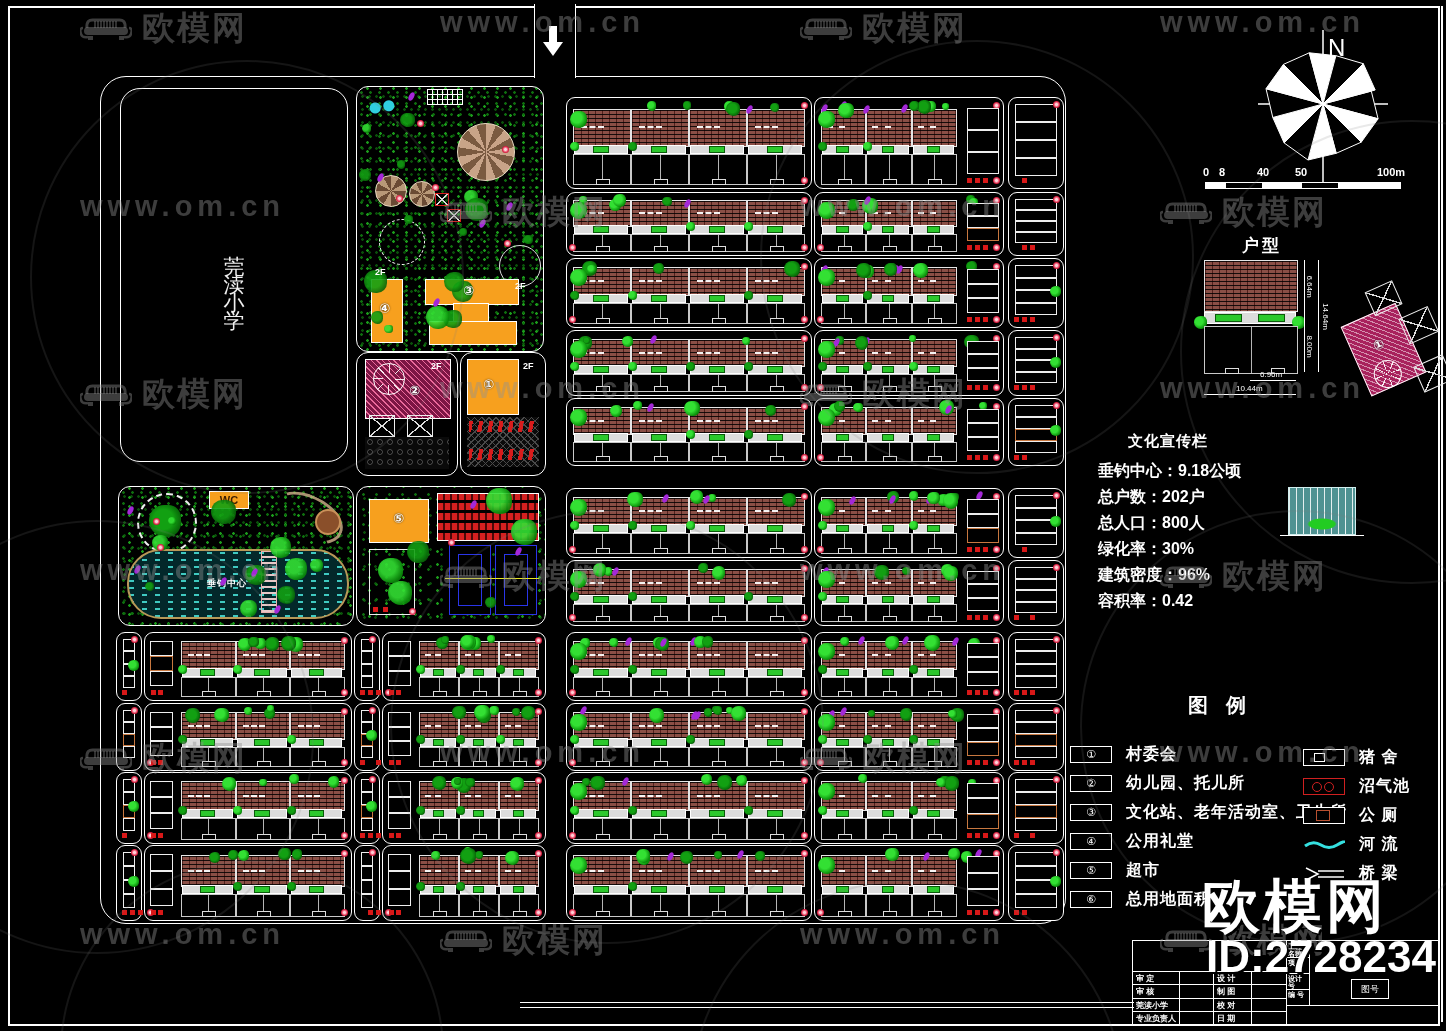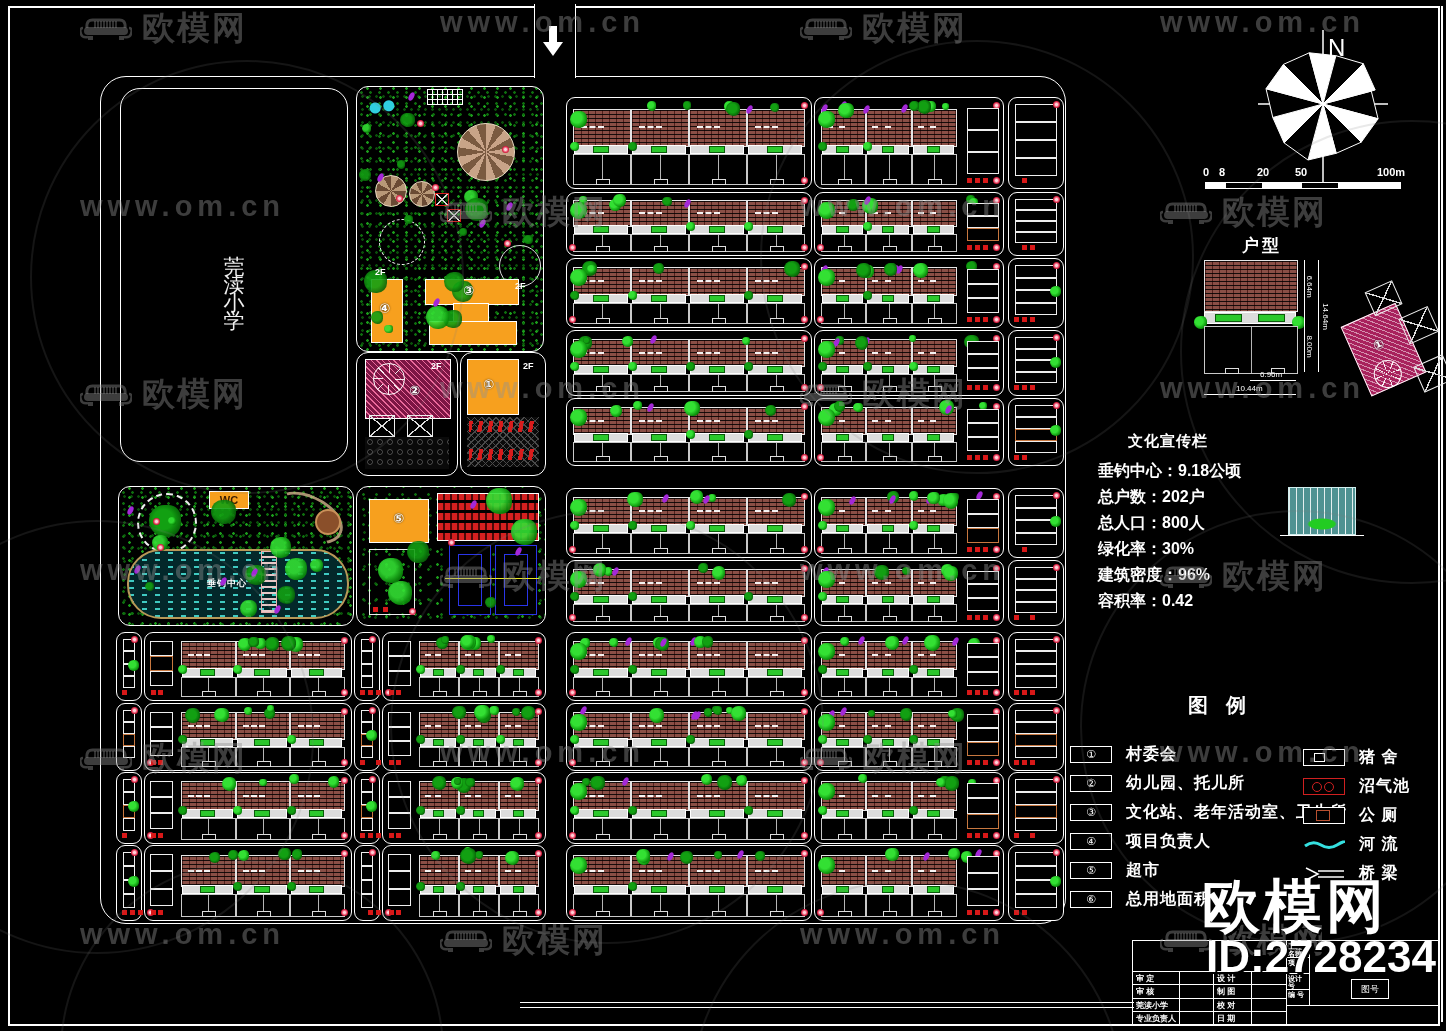--- a/index.html
+++ b/index.html
@@ -2226,21 +2226,21 @@
         <polygon points="75,82 35.4,42.4 61.3,30.8" fill="#000" stroke="#fff" stroke-width="1"></polygon>
         <polygon points="75,82 61.3,30.8 87.9,33.7" fill="#fff" stroke="#fff" stroke-width="1"></polygon>
         <polygon points="75,82 87.9,33.7 115.3,41.7" fill="#000" stroke="#fff" stroke-width="1"></polygon>
         <polygon points="75,82 115.3,41.7 127.2,68.0" fill="#fff" stroke="#fff" stroke-width="1"></polygon>
       </g>
   </svg>
 
   <div class="abs" id="scalebar" style="left:1205px;top:166px;width:200px;height:30px;z-index:10;">
     <span class="scale-num" style="left:-2px;top:0;">0</span>
     <span class="scale-num" style="left:14px;top:0;">8</span>
-    <span class="scale-num" style="left:52px;top:0;">20</span>
+    <span class="scale-num" style="left:52px;top:0;">40</span>
     <span class="scale-num" style="left:90px;top:0;">50</span>
     <span class="scale-num" style="left:172px;top:0;">100m</span>
     <div class="scale-seg" style="left:0;top:16px;width:20px;background:#fff;"></div>
     <div class="scale-seg" style="left:20px;top:16px;width:38px;background:#000;"></div>
     <div class="scale-seg" style="left:58px;top:16px;width:38px;background:#fff;"></div>
     <div class="scale-seg" style="left:96px;top:16px;width:38px;background:#000;"></div>
     <div class="scale-seg" style="left:134px;top:16px;width:62px;background:#fff;"></div>
   </div>
 
   <div class="abs" id="housetype" style="left:1198px;top:234px;width:150px;height:170px;z-index:10;">
@@ -2304,21 +2304,21 @@
       <div class="leg-row" style="left: 1070px; top: 773px; z-index: 10;">
         <div class="lsym">②</div>
         <span class="leg-label">幼儿园、托儿所</span>
       </div>
       <div class="leg-row" style="left: 1070px; top: 802px; z-index: 10;">
         <div class="lsym">③</div>
         <span class="leg-label">文化站、老年活动室、卫生所</span>
       </div>
       <div class="leg-row" style="left: 1070px; top: 831px; z-index: 10;">
         <div class="lsym">④</div>
-        <span class="leg-label">项目负责人</span>
+        <span class="leg-label">公用礼堂</span>
       </div>
       <div class="leg-row" style="left: 1070px; top: 860px; z-index: 10;">
         <div class="lsym">⑤</div>
         <span class="leg-label">超市</span>
       </div>
       <div class="leg-row" style="left: 1070px; top: 889px; z-index: 10;">
         <div class="lsym">⑥</div>
         <span class="leg-label">总用地面积</span>
       </div>
     </div>

